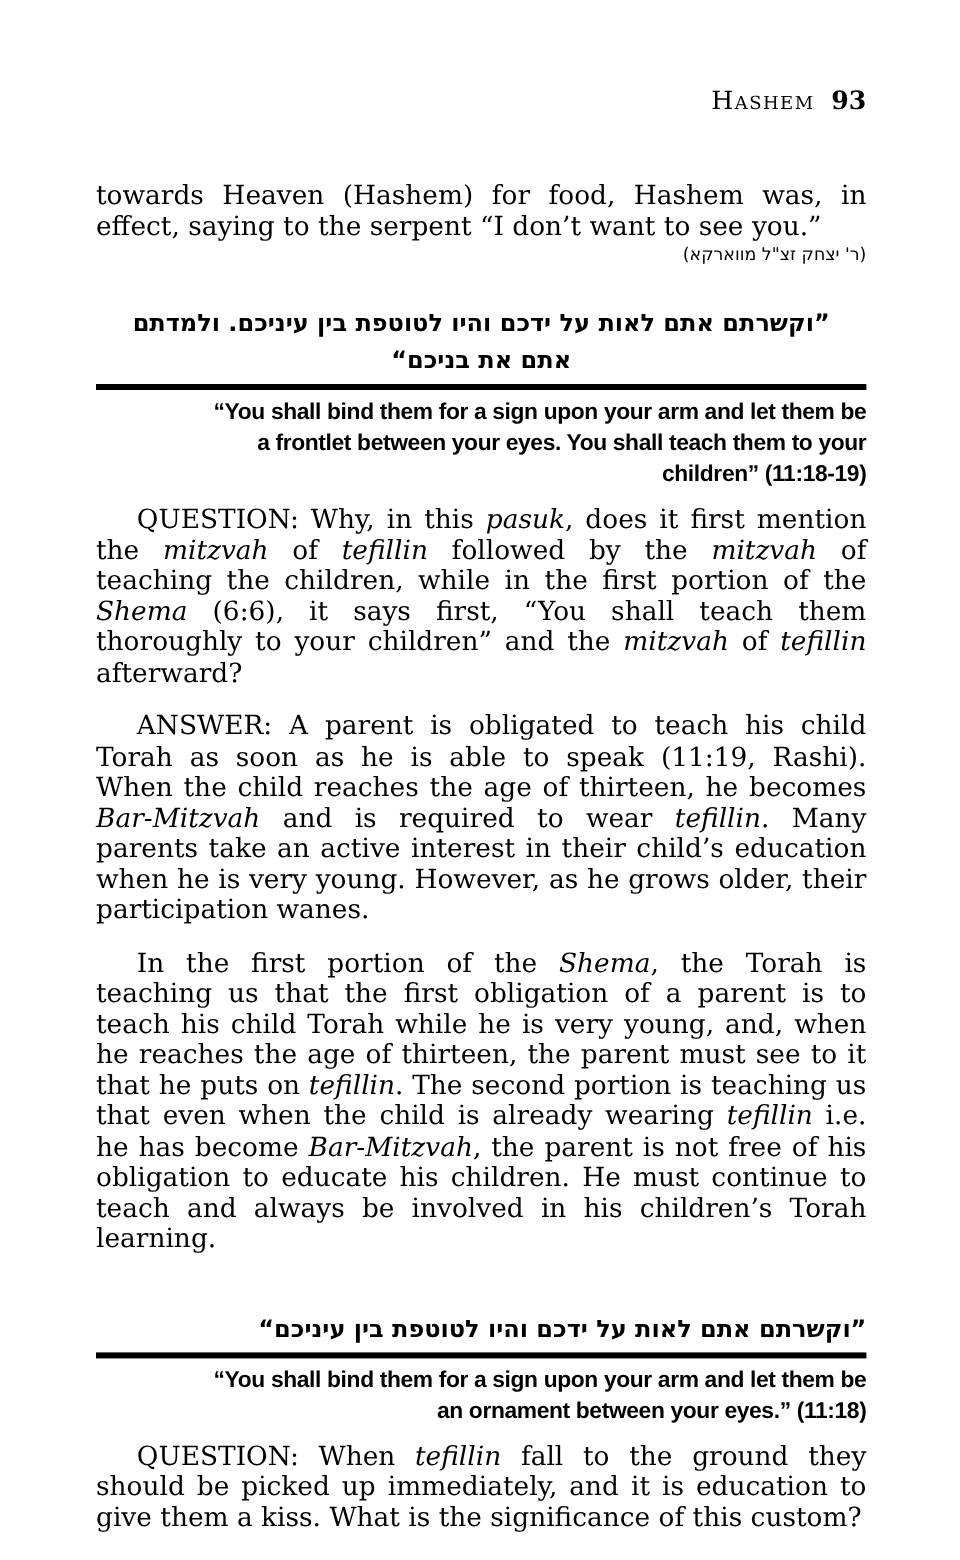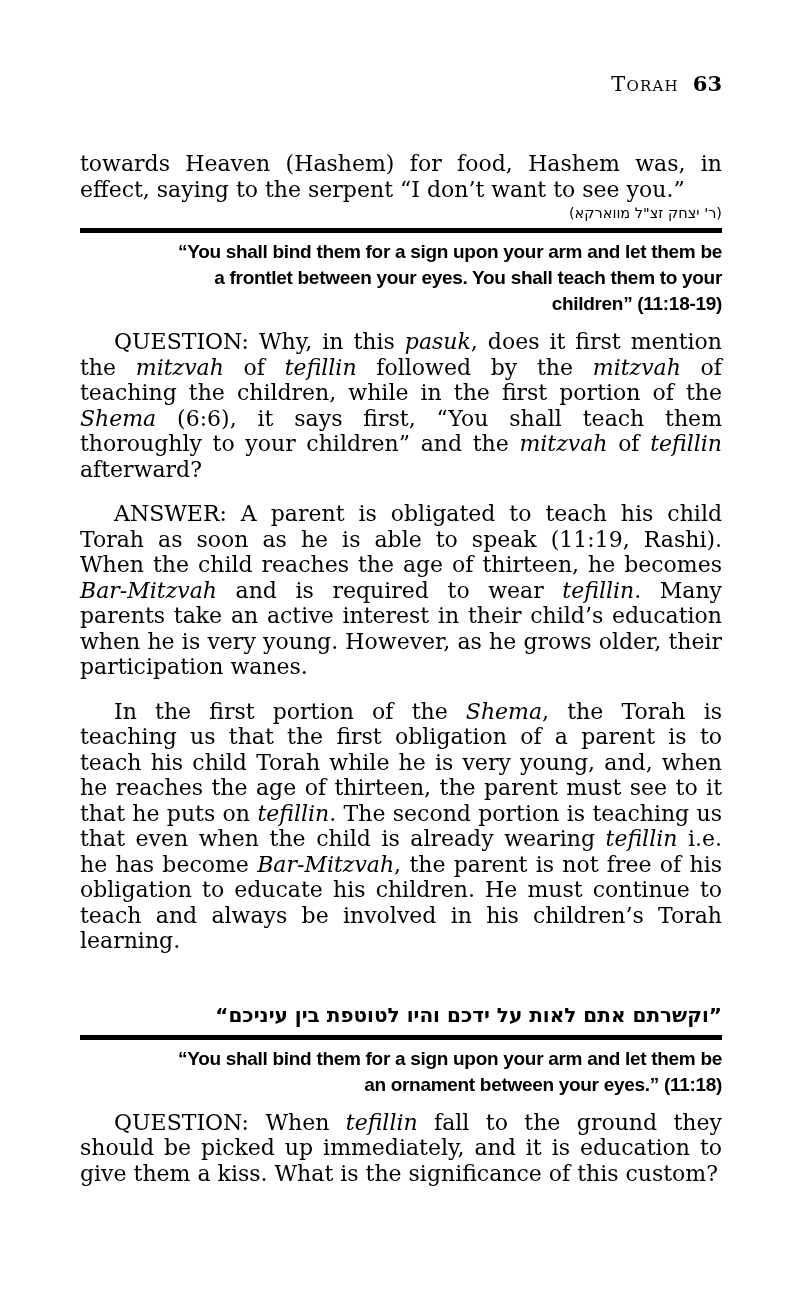--- a/index.html
+++ b/index.html
@@ -88,27 +88,29 @@
     white-space: pre-line;
     text-align: right;
   }
 </style>
 </head>
 <body>
 
 <div class="page">
 
   <div class="running-head">
-    <span class="section-title">Torah</span><span class="page-number">63</span>
+    <span class="section-title">Hashem</span><span class="page-number">93</span>
   </div>
 
   <p class="par intro"><span>towards Heaven (Hashem) for food, Hashem was, in effect, saying to the serpent “I don’t want to see you.”</span></p>
 
   <p class="attribution hebrew" dir="rtl">(ר' יצחק זצ"ל מווארקא)</p>
 
+  <h2 class="heading-he hebrew centered" dir="rtl">”וקשרתם אתם לאות על ידכם והיו לטוטפת בין עיניכם. ולמדתם
+אתם את בניכם“</h2>
   <div class="rule"></div>
   <p class="caption">“You shall bind them for a sign upon your arm and let them be
 a frontlet between your eyes. You shall teach them to your
 children” (11:18-19)</p>
 
   <p class="par after-caption"><span>QUESTION: Why, in this </span><i>pasuk</i><span>, does it first mention the </span><i>mitzvah</i><span> of </span><i>tefillin</i><span> followed by the </span><i>mitzvah</i><span> of teaching the children, while in the first portion of the </span><i>Shema</i><span> (6:6), it says first, “You shall teach them thoroughly to your children” and the </span><i>mitzvah</i><span> of </span><i>tefillin</i><span> afterward?</span></p>
   <p class="par"><span>ANSWER: A parent is obligated to teach his child Torah as soon as he is able to speak (11:19, Rashi). When the child reaches the age of thirteen, he becomes </span><i>Bar-Mitzvah</i><span> and is required to wear </span><i>tefillin</i><span>. Many parents take an active interest in their child’s education when he is very young. However, as he grows older, their participation wanes.</span></p>
   <p class="par"><span>In the first portion of the </span><i>Shema</i><span>, the Torah is teaching us that the first obligation of a parent is to teach his child Torah while he is very young, and, when he reaches the age of thirteen, the parent must see to it that he puts on </span><i>tefillin</i><span>. The second portion is teaching us that even when the child is already wearing </span><i>tefillin</i><span> i.e. he has become </span><i>Bar-Mitzvah</i><span>, the parent is not free of his obligation to educate his children. He must continue to teach and always be involved in his children’s Torah learning.</span></p>
 
   <h2 class="heading-he hebrew flush-right" dir="rtl">”וקשרתם אתם לאות על ידכם והיו לטוטפת בין עיניכם“</h2>

